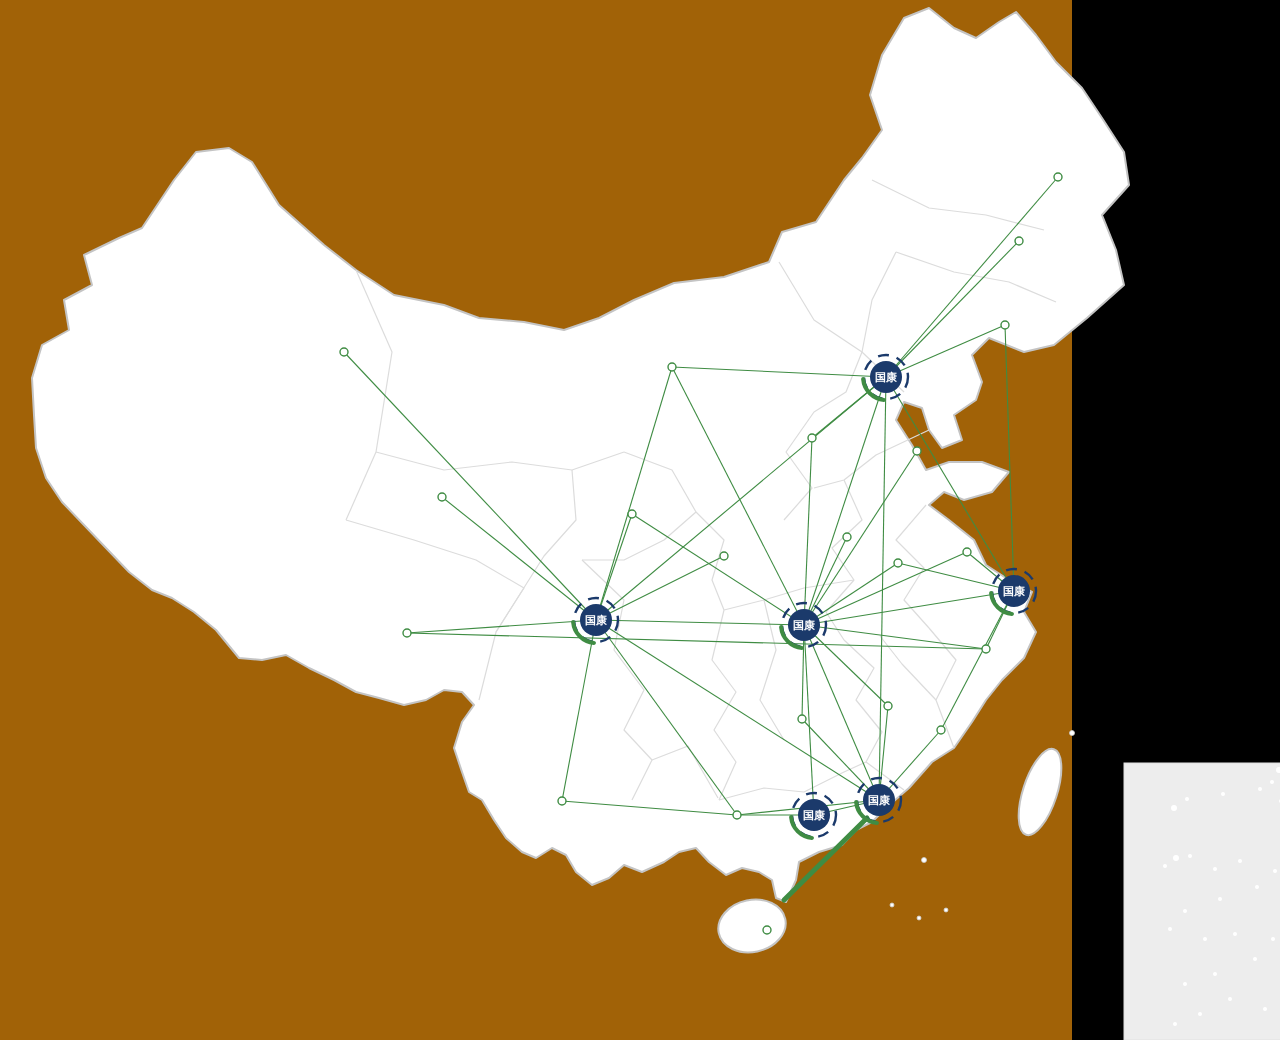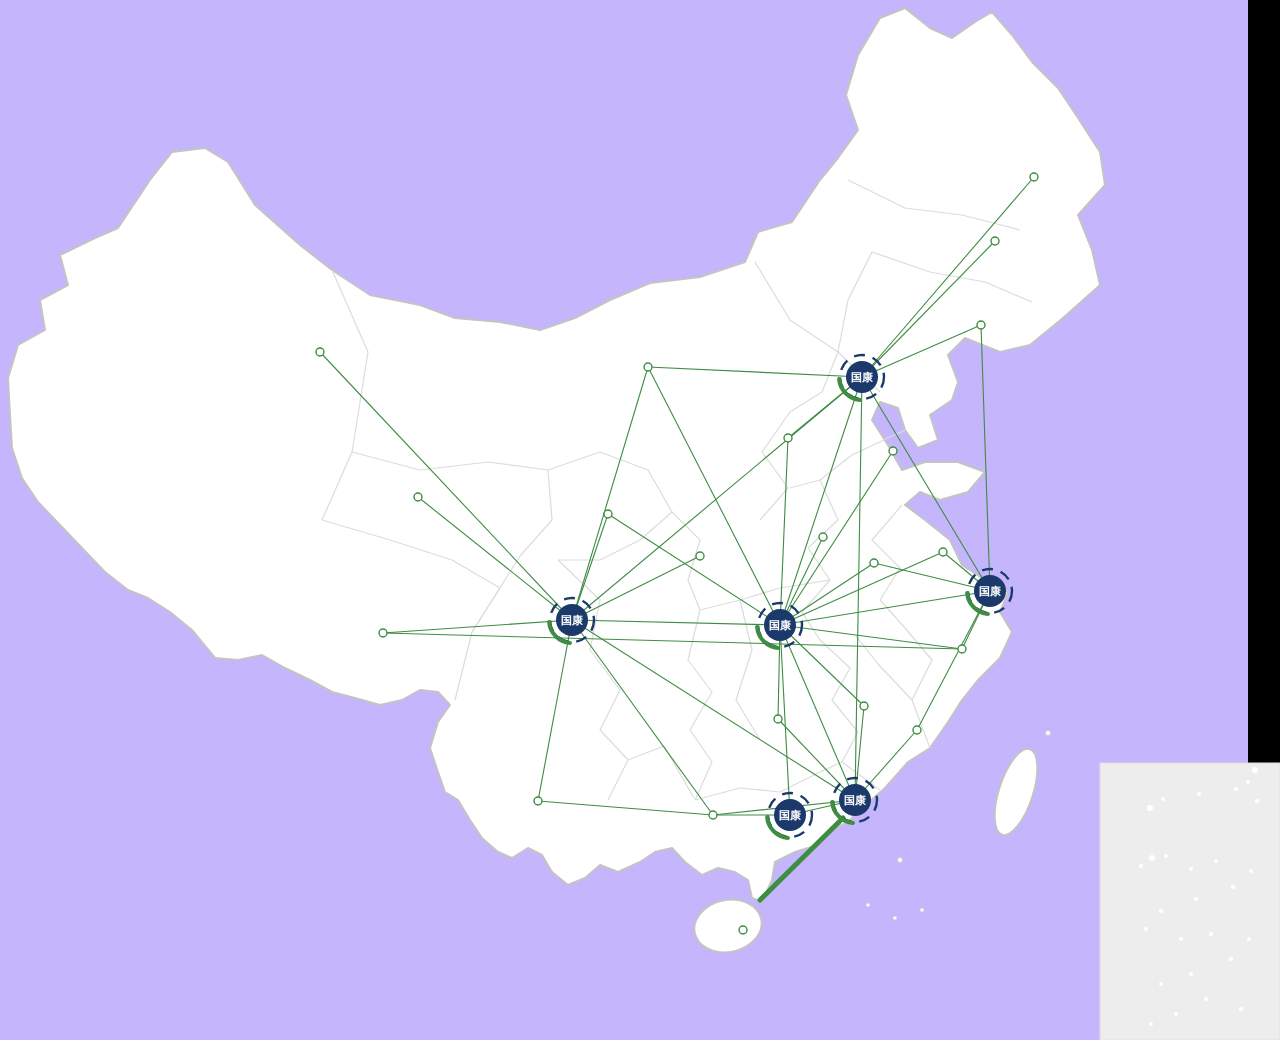--- a/index.html
+++ b/index.html
@@ -1,16 +1,16 @@
 <!DOCTYPE html>
 <html><head>
 <meta charset="utf-8">
 <style>
   html,body{margin:0;padding:0;background:#000;width:1280px;height:1040px;overflow:hidden;}
-  .stage{position:relative;width:1248px;height:1040px;background:#c4b5fd;}
+  .stage{position:relative;width:1048px;height:1040px;background:#a16207;padding-left:24px;}
   svg{display:block;}
   text{font-family:"DejaVu Sans","Liberation Sans",sans-serif;}
 </style>
 </head>
 <body>
 
 <div class="stage">
 <svg width="1280" height="1040" viewBox="0 0 1280 1040">
 
   <g>

